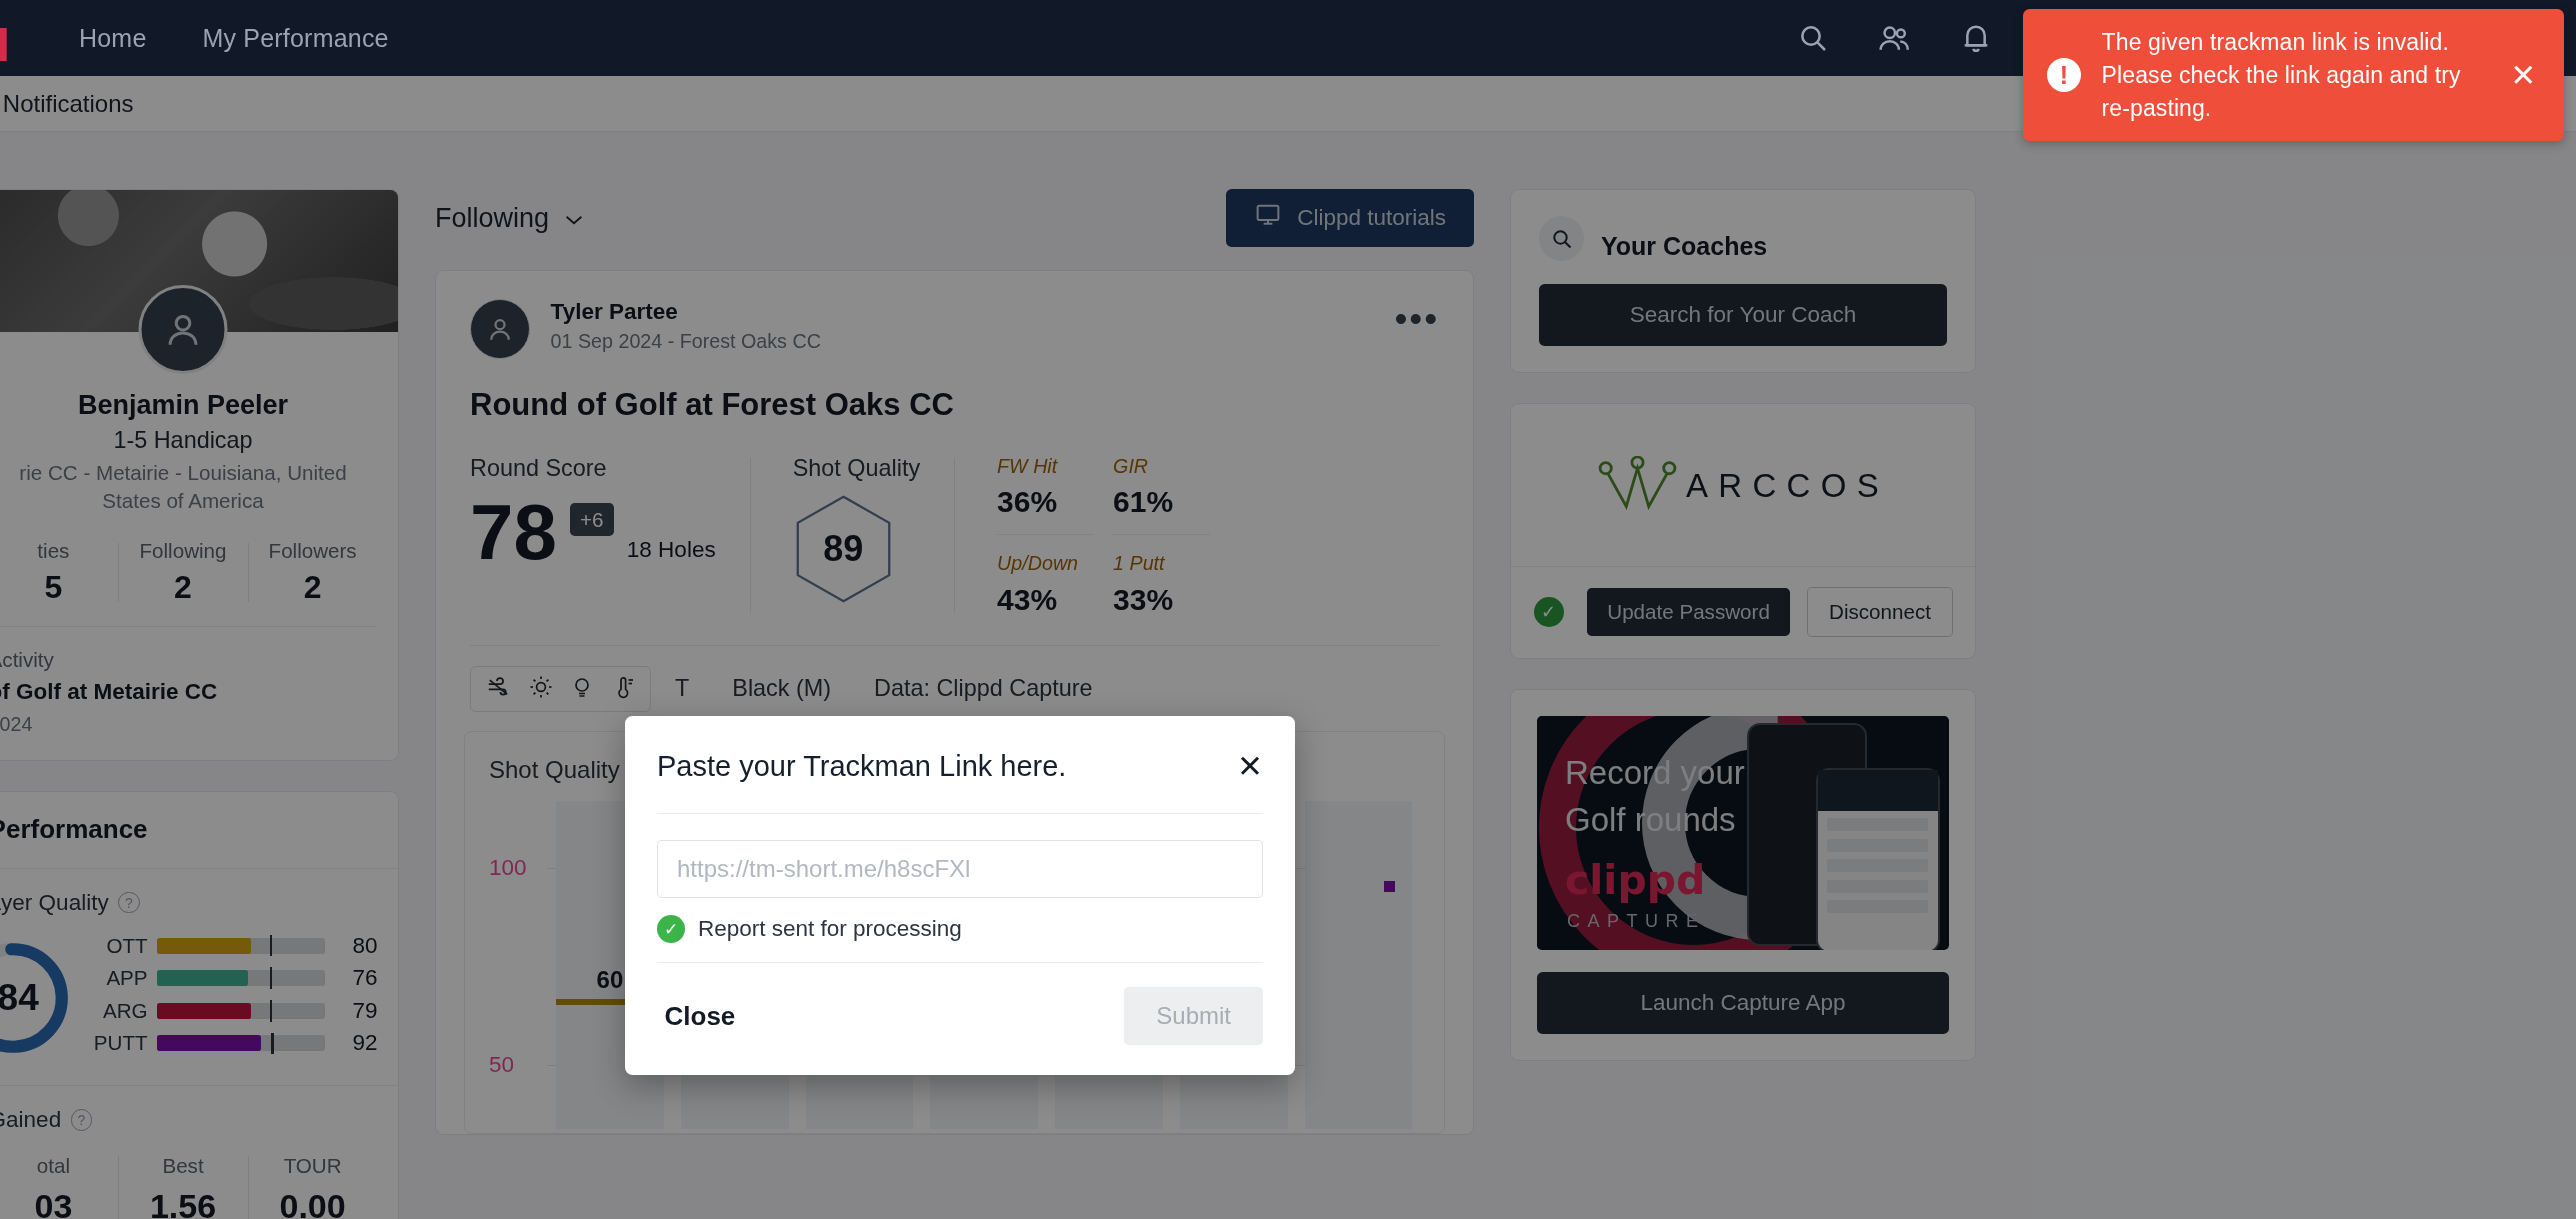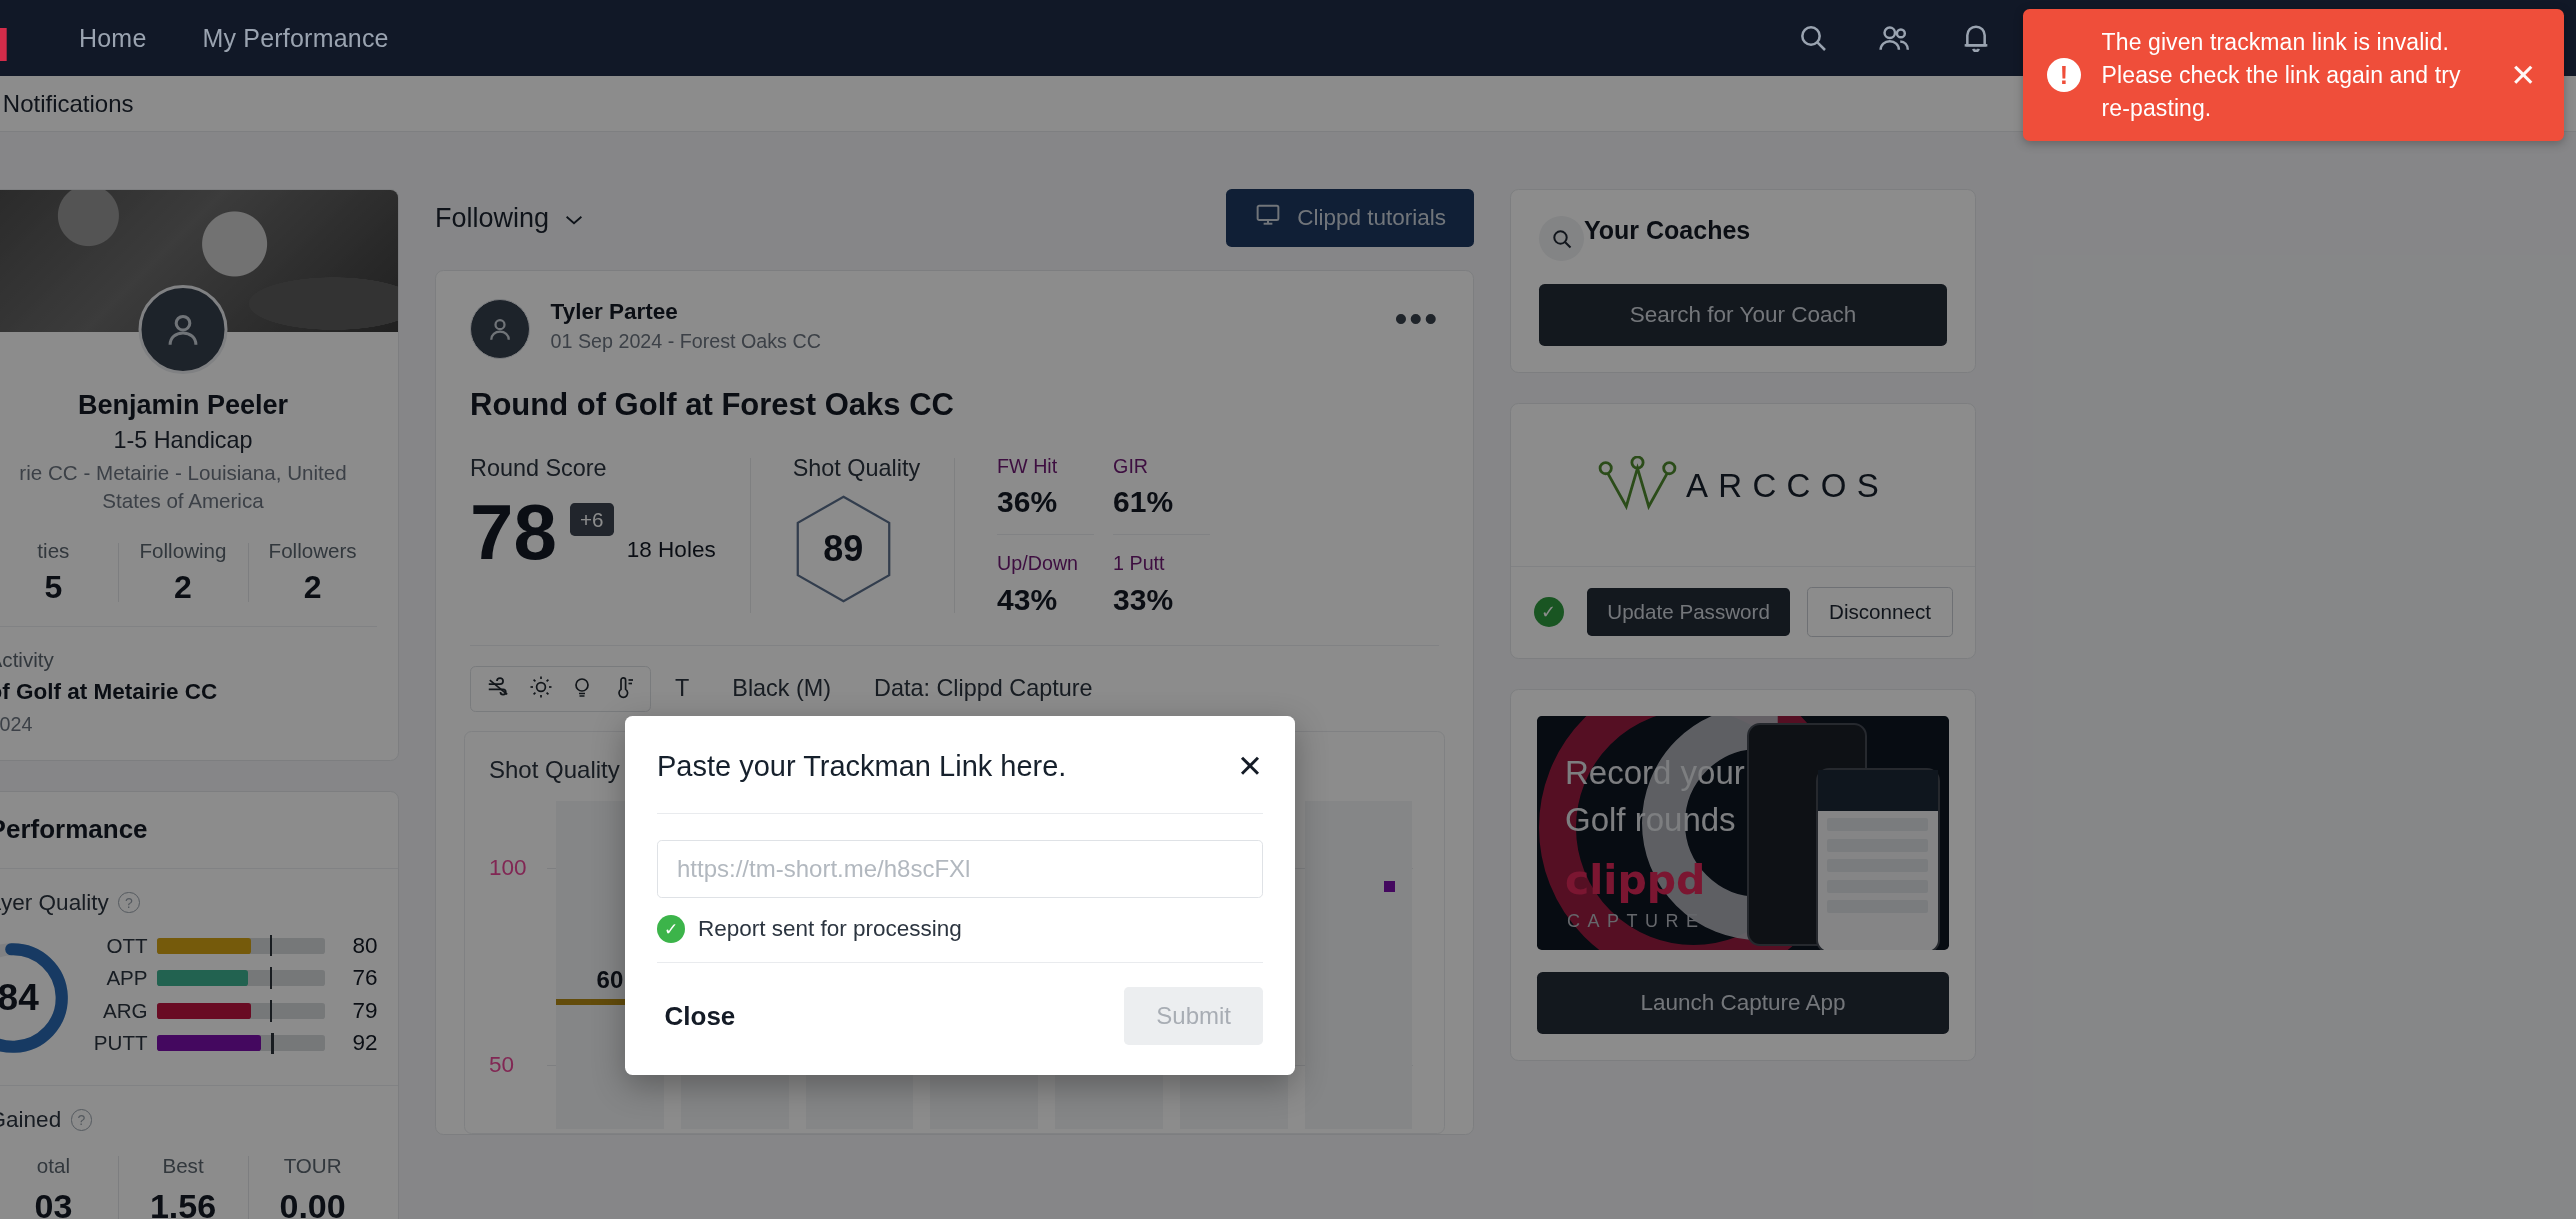--- a/index.html
+++ b/index.html
@@ -227,21 +227,21 @@
   .hexwrap svg { display: block; }
   .hexnum {
     position: absolute; inset: 0; display: flex; align-items: center;
     justify-content: center; font-size: 36px; font-weight: bold; color: #141b26;
   }
   .mini-grid {
     display: grid; grid-template-columns: 97px 97px; column-gap: 19px;
   }
   .mini-cell { padding: 0 0 15px 0; }
   .mini-cell.bottom { padding-top: 17px; border-top: 0.9px solid #ebedf0; padding-bottom: 0;}
-  .mini-label { font-size: 19.7px; color: #701a75; }
+  .mini-label { font-size: 19.7px; color: #a16207; font-style: italic; }
   .mini-val { font-size: 30px; font-weight: bold; color: #141b26; margin-top: 7.5px; }
 
   .cond-row { display: flex; align-items: center; padding: 20.6px 34px 0; gap: 24px; }
   .cond-icons {
     display: flex; align-items: center; gap: 17px;
     border: 0.9px solid #dde0e4; border-radius: 5.6px; padding: 8.4px 15px;
     color: #212830;
   }
   .cond-tabs { display: flex; gap: 43px; font-size: 23.4px; color: #2c3540; }
   .cond-tab { cursor: pointer; white-space: nowrap; }
@@ -269,21 +269,21 @@
   }
   .band-dot { position: absolute; width: 11.2px; height: 11.2px; }
   .datalabel {
     position: absolute; font-size: 24px; color: #141b26; font-weight: bold;
     transform: translate(-50%, -100%);
   }
 
   
   .col-right { width: 466px; flex: 0 0 466px; }
   .side-card { padding: 26px 28px; }
-  .side-head { display: flex; align-items: flex-start; }
+  .side-head { display: flex; align-items: flex-end; gap: 17px; }
   .side-icon-circle {
     width: 45px; height: 45px; border-radius: 50%; background: #eef0f2;
     display: flex; align-items: center; justify-content: center; color: #1f2733;
     flex: 0 0 45px;
   }
   .side-title { font-size: 25px; font-weight: bold; color: #141b26; }
   .side-btn {
     display: block; width: 100%; margin-top: 22.5px;
     background: #242c38; color: #d2d7de; border: none; border-radius: 5.6px;
     padding: 18px 0; font-size: 22.5px; cursor: pointer;

